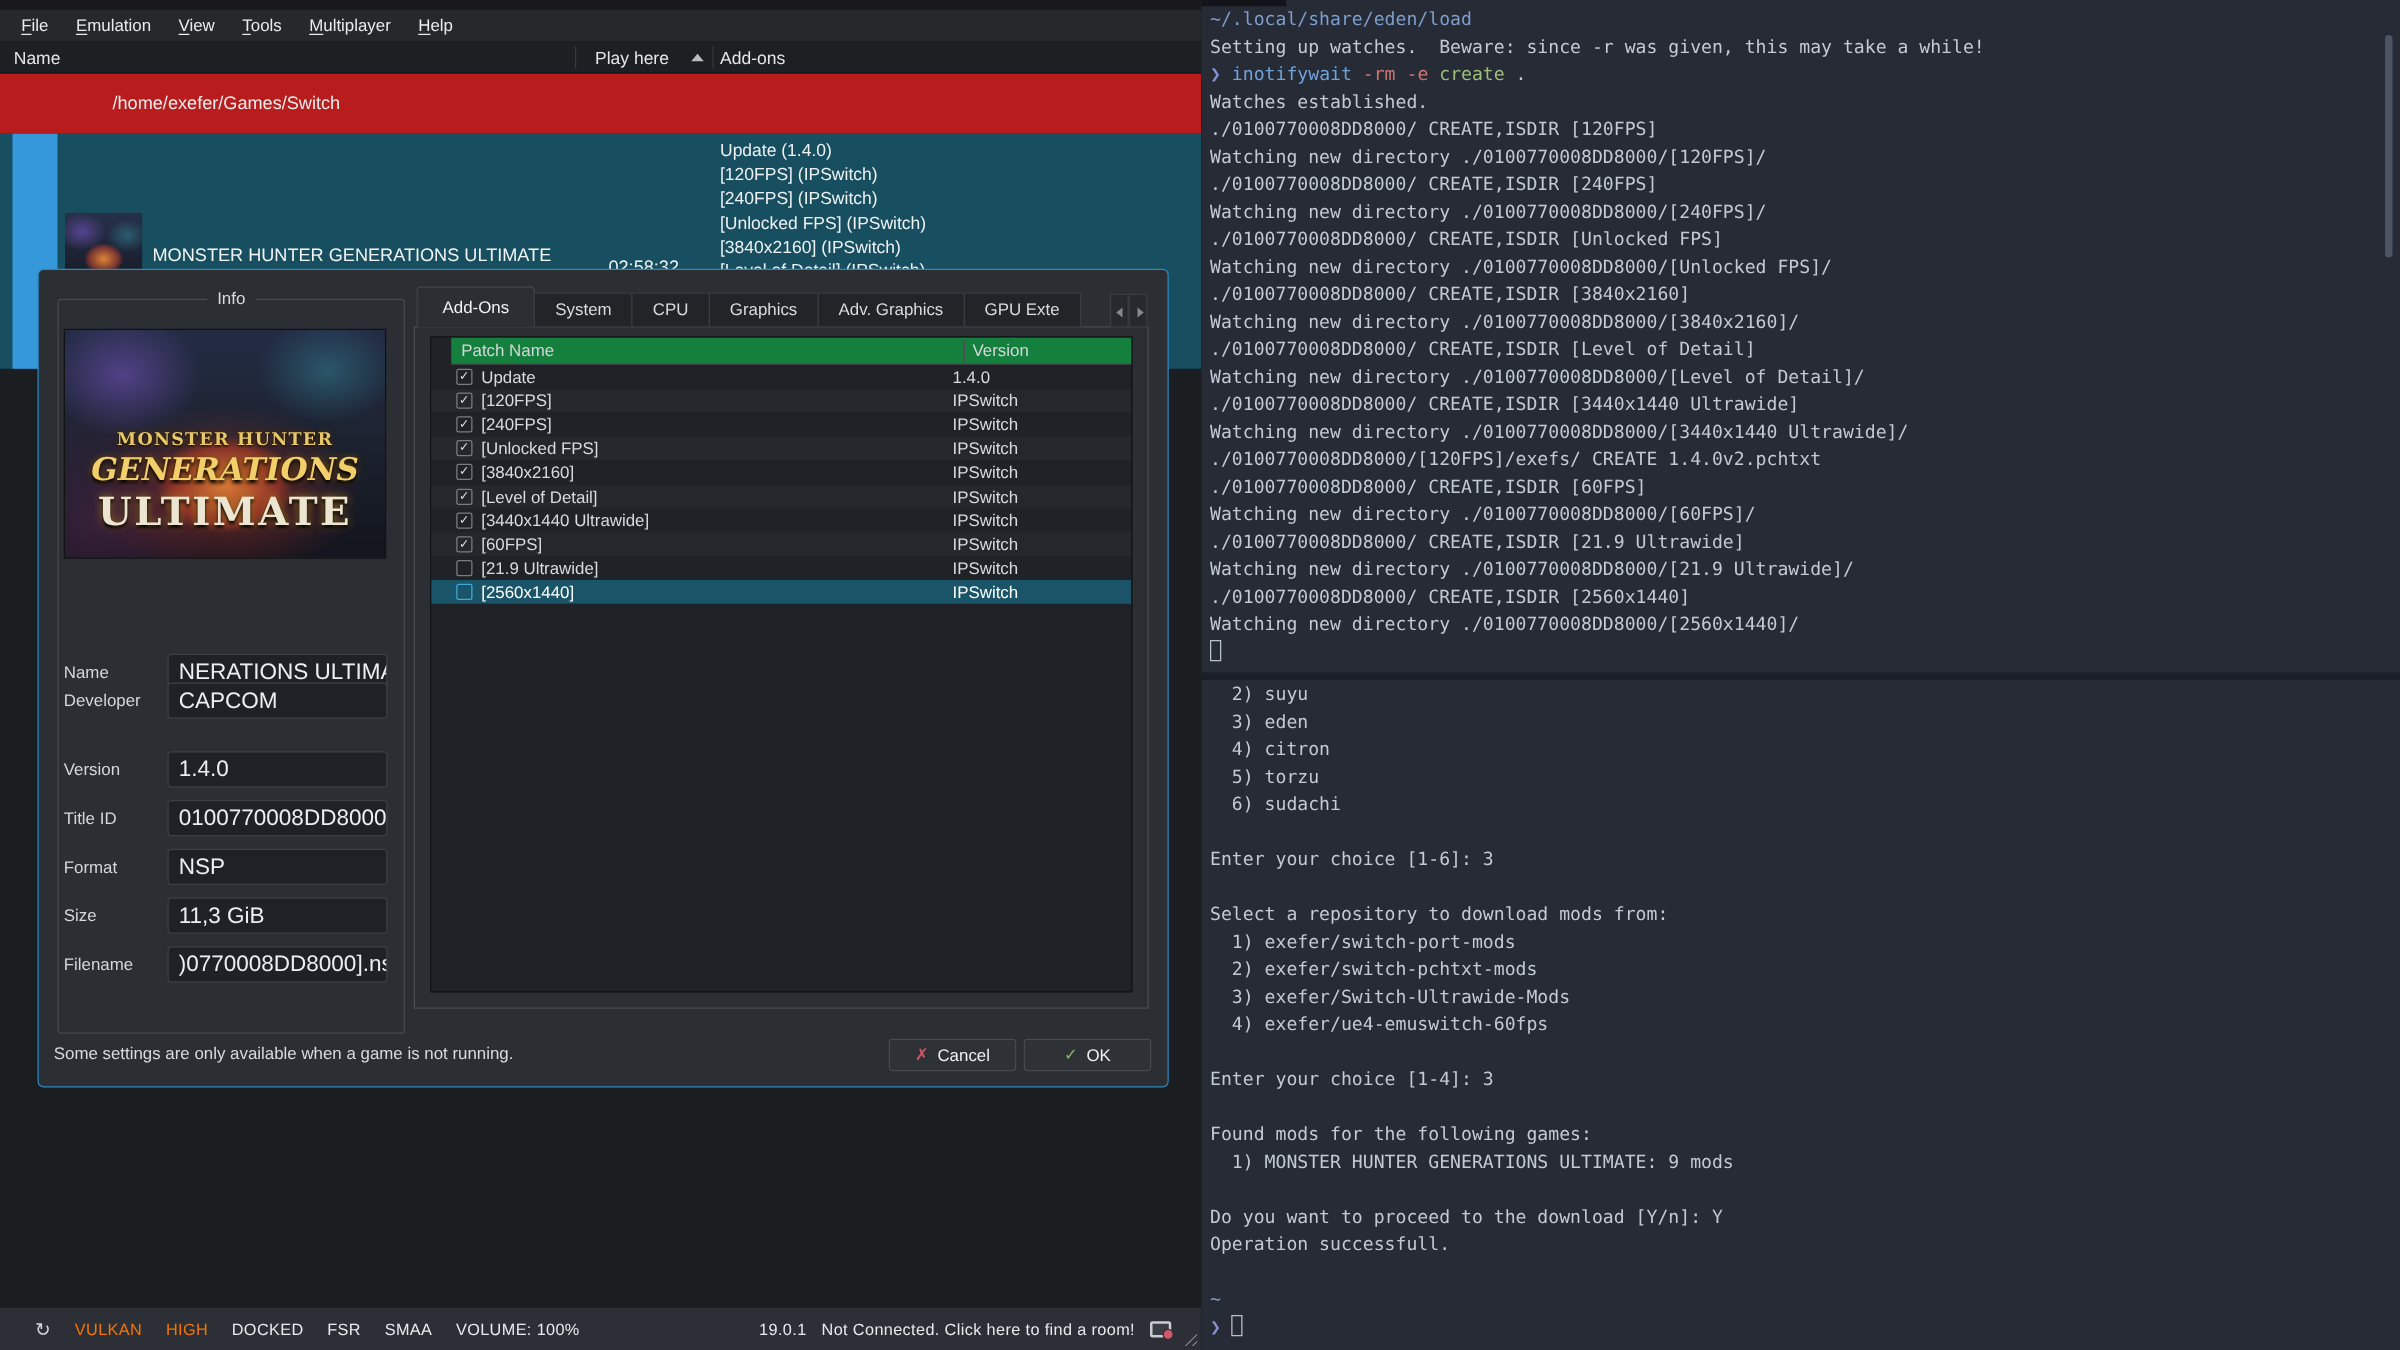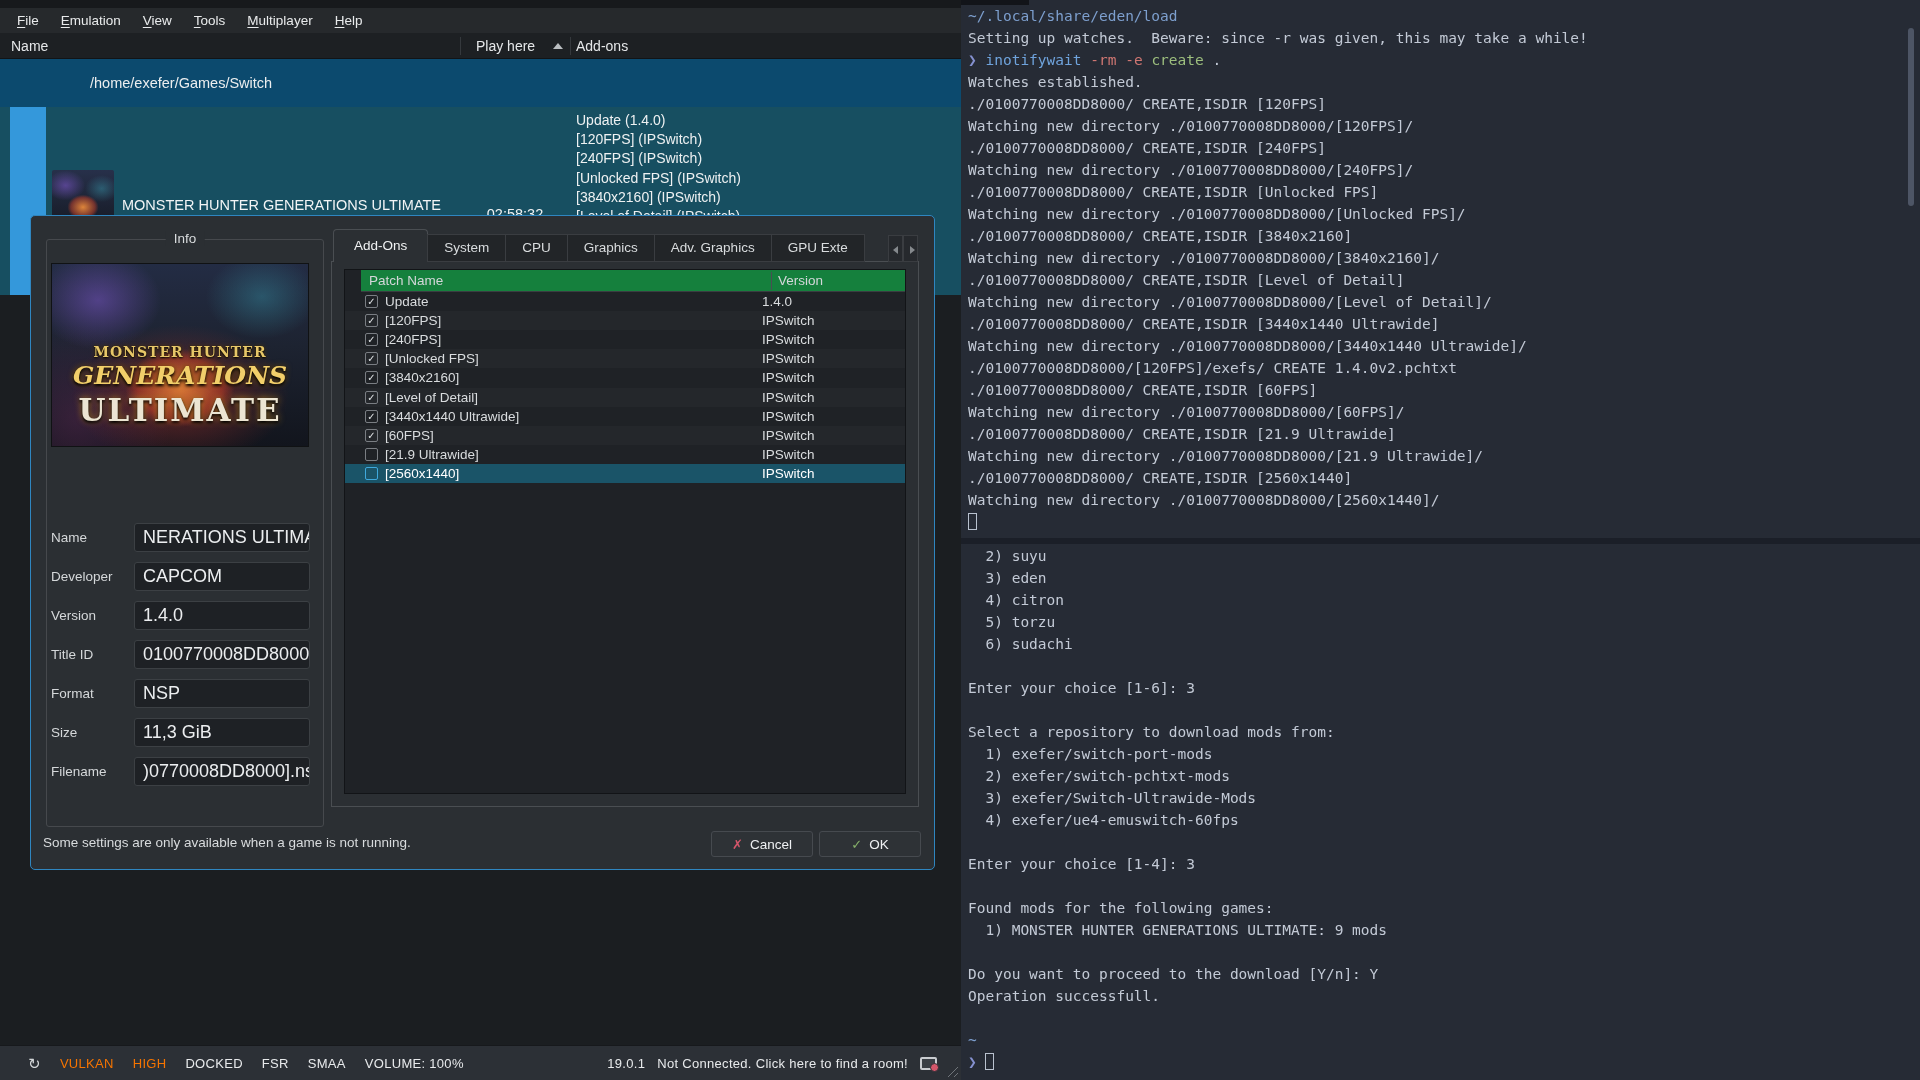--- a/index.html
+++ b/index.html
@@ -12,21 +12,21 @@
   #menubar { position:absolute; left:0; top:8px; width:961px; height:25px; background:#26292c; display:flex; align-items:center; padding-left:6px; }
   .menu-item { padding:0 11px; font-size:13.5px; color:#e9ebec; cursor:default; }
   .menu-item u { text-decoration:underline; text-underline-offset:2px; }
 
   #colheader { position:absolute; left:0; top:33px; width:961px; height:26px; background:#1d2023; border-bottom:1px solid #121416; }
   #colheader .hcell { position:absolute; top:0; height:26px; line-height:26px; font-size:14px; color:#e5e7e9; }
   .hsep { position:absolute; top:4px; height:18px; width:1px; background:#35393d; }
   #sort-arrow { position:absolute; left:553px; top:10px; width:0; height:0;
     border-left:5px solid transparent; border-right:5px solid transparent; border-bottom:6px solid #b9bdc0; }
 
-  #folder-row { position:absolute; left:0; top:59px; width:961px; height:48px; background:#0c4a6e; }
+  #folder-row { position:absolute; left:0; top:59px; width:961px; height:48px; background:#b91c1c; }
   #expander { position:absolute; left:13px; top:78px; width:0; height:0;
     border-left:5px solid transparent; border-right:5px solid transparent; border-top:6px solid #a7acb0; }
   #folder-icon { position:absolute; left:40px; top:69px; width:34px; height:27px;
     background:linear-gradient(180deg,#f0bc55,#e3a93c); border-radius:3px; }
   #folder-icon::before { content:""; position:absolute; left:0; top:-4px; width:15px; height:6px;
     background:#e9b347; border-radius:2px 2px 0 0; }
   #folder-path { position:absolute; left:90px; top:0; height:48px; line-height:48px; font-size:14.5px; color:#eceeef; }
 
   #game-row { position:absolute; left:0; top:107px; width:961px; height:188px; background:#174f61; }
   #game-blue-bar { position:absolute; left:10px; top:0; width:36px; height:188px; background:#3498db; }
@@ -222,21 +222,21 @@
         <div id="logo-l1">MONSTER HUNTER</div>
         <div id="logo-l2">GENERATIONS</div>
         <div id="logo-l3">ULTIMATE</div>
       </div>
     </div>
     <div id="info-fields">
         <div class="field-row" style="top: 307px;">
           <span class="field-label">Name</span>
           <div class="field-input">NERATIONS ULTIMATE</div>
         </div>
-        <div class="field-row" style="top: 346px; border-radius: 10px;">
+        <div class="field-row" style="top: 330px; border-radius: 10px;">
           <span class="field-label">Developer</span>
           <div class="field-input">CAPCOM</div>
         </div>
         <div class="field-row" style="top: 385px;">
           <span class="field-label">Version</span>
           <div class="field-input">1.4.0</div>
         </div>
         <div class="field-row" style="top: 424px;">
           <span class="field-label">Title ID</span>
           <div class="field-input">0100770008DD8000</div>

